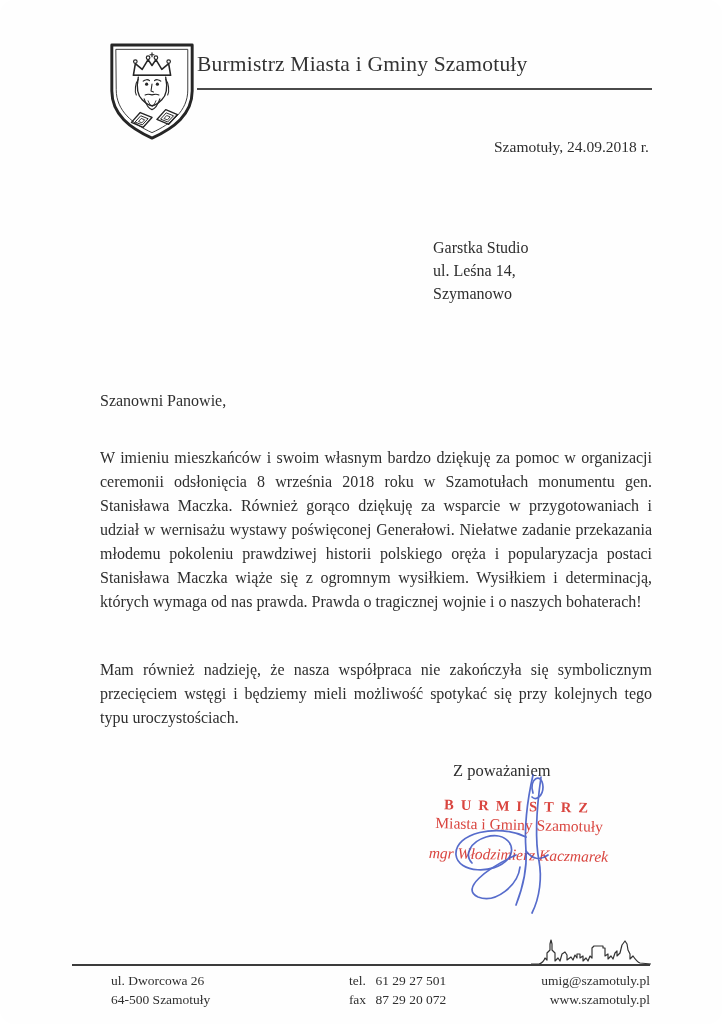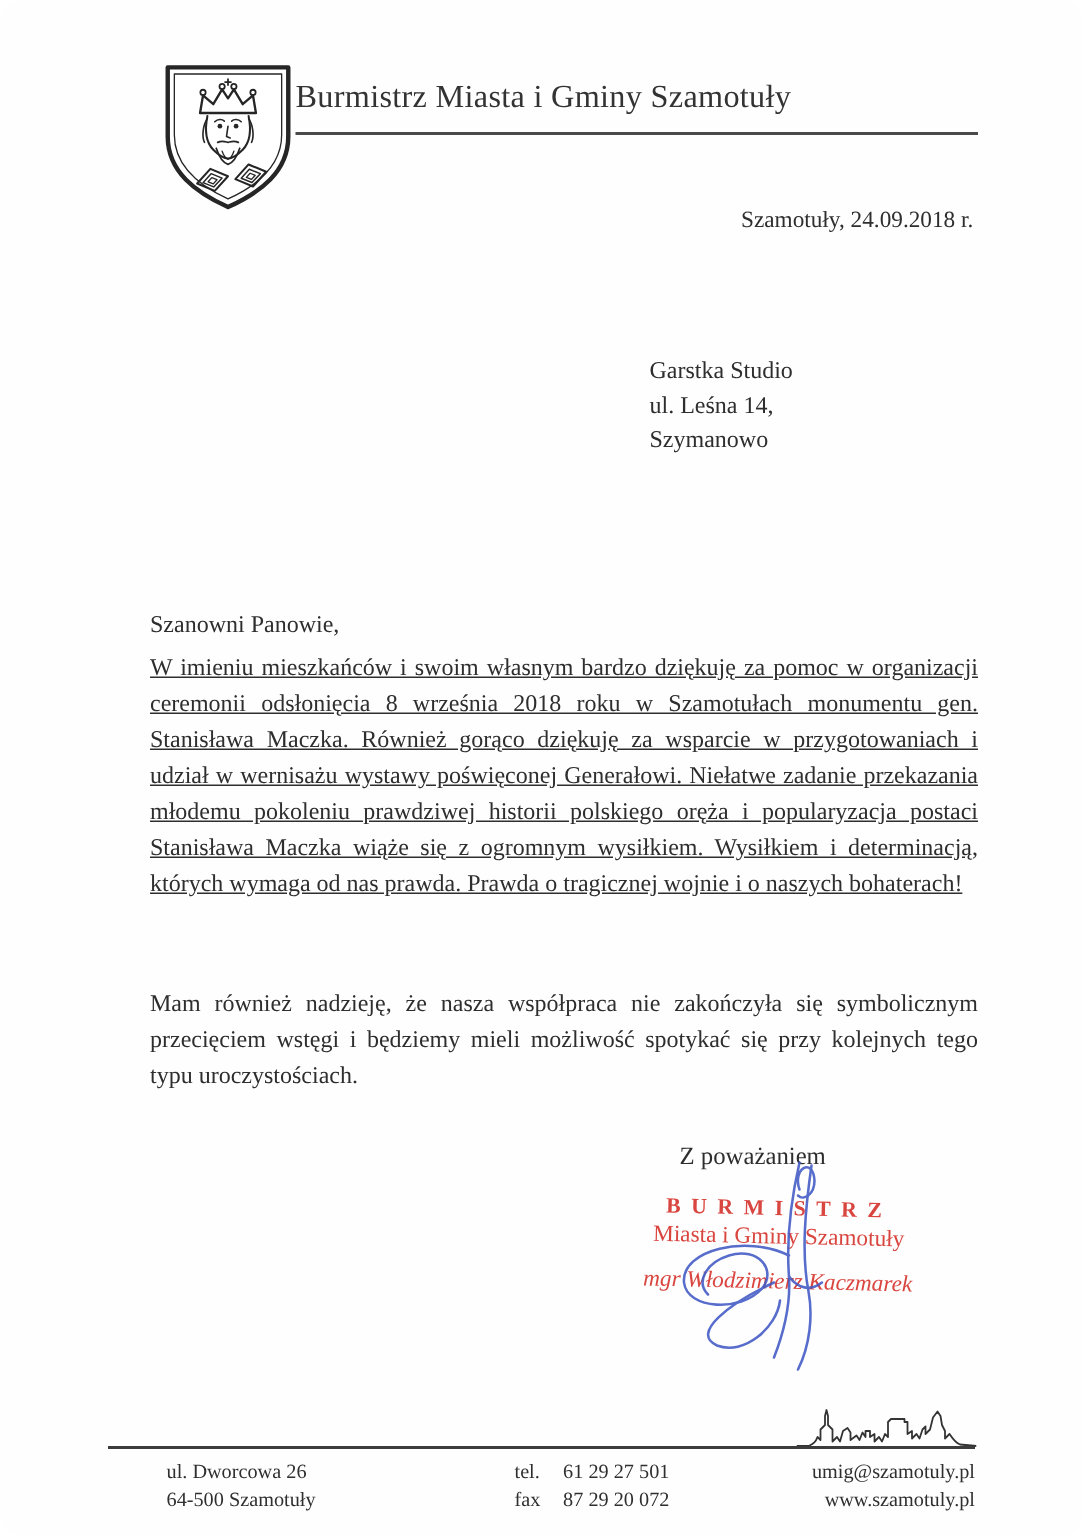--- a/index.html
+++ b/index.html
@@ -22,44 +22,44 @@
   .crest{position:absolute;left:103px;top:40px;width:98px;height:102px;}
   .lh-title{
     position:absolute;left:197px;top:52px;width:470px;
     font-size:21.5px;color:#333;letter-spacing:.2px;white-space:nowrap;
   }
   .lh-rule{position:absolute;left:197px;top:88px;width:455px;height:2px;background:var(--rule);}
   .dateline{position:absolute;left:494px;top:138px;font-size:15.5px;white-space:nowrap;}
   
   .recipient{position:absolute;left:433px;top:236px;font-size:16px;line-height:23px;}
   
-  .salutation{position:absolute;left:100px;top:408px;font-size:16px;}
+  .salutation{position:absolute;left:100px;top:392px;font-size:16px;}
   .body-par{
     position:absolute;left:100px;width:552px;margin:0;
     font-size:16px;line-height:24px;text-align:justify;
   }
-  .p1{top:434px;text-decoration:underline;}
+  .p1{top:446px;}
   .p2{top:596px;}
   .p3{top:658px;}
   .closing{position:absolute;left:453px;top:761px;font-size:16.5px;}
   
   .stamp{
     position:absolute;left:428px;top:798px;width:182px;
     color:var(--stamp-color);text-align:center;transform:rotate(1.3deg);
   }
   .stamp-l1{font-size:14.5px;font-weight:bold;letter-spacing:7px;white-space:nowrap;}
   .stamp-l2{font-size:15.5px;margin-top:1px;white-space:nowrap;}
   .stamp-l3{font-size:15.5px;font-style:italic;margin-top:12px;white-space:nowrap;}
   .signature{position:absolute;left:420px;top:763px;width:200px;height:155px;pointer-events:none;}
   
   .skyline{position:absolute;left:531px;top:936px;width:120px;height:30px;}
   .f-rule{position:absolute;left:72px;top:964px;width:578px;height:1.6px;background:#3c3c3c;}
   .footer-text{font-size:13.5px;line-height:19px;color:#2f2f2f;}
   .f-left{position:absolute;left:111px;top:971px;}
-  .f-tel{position:absolute;left:343px;top:971px;}
+  .f-tel{position:absolute;left:343px;top:971px;text-align:center;}
   .f-tel .lbl{display:inline-block;width:29px;}
   .f-right{position:absolute;left:470px;top:971px;width:180px;text-align:right;}
 </style>
 </head>
 <body>
 
 <div class="page">
 
   <svg class="crest" viewBox="0 0 100 104" fill="none" stroke="#262626" stroke-linecap="round" stroke-linejoin="round">
 

